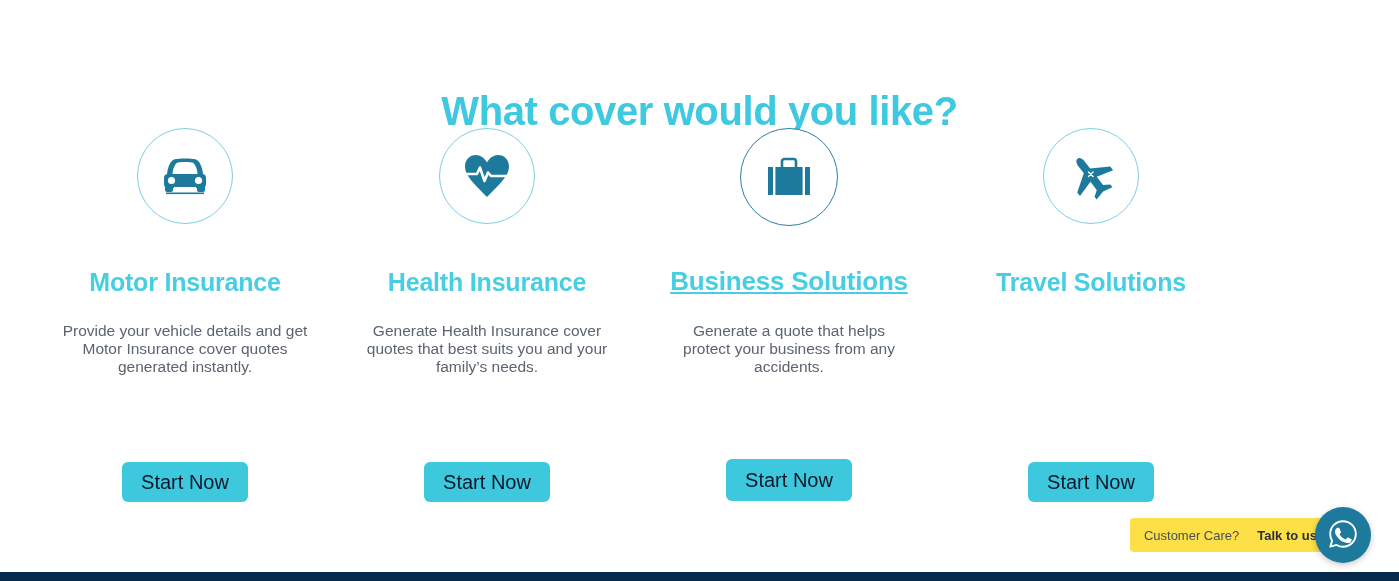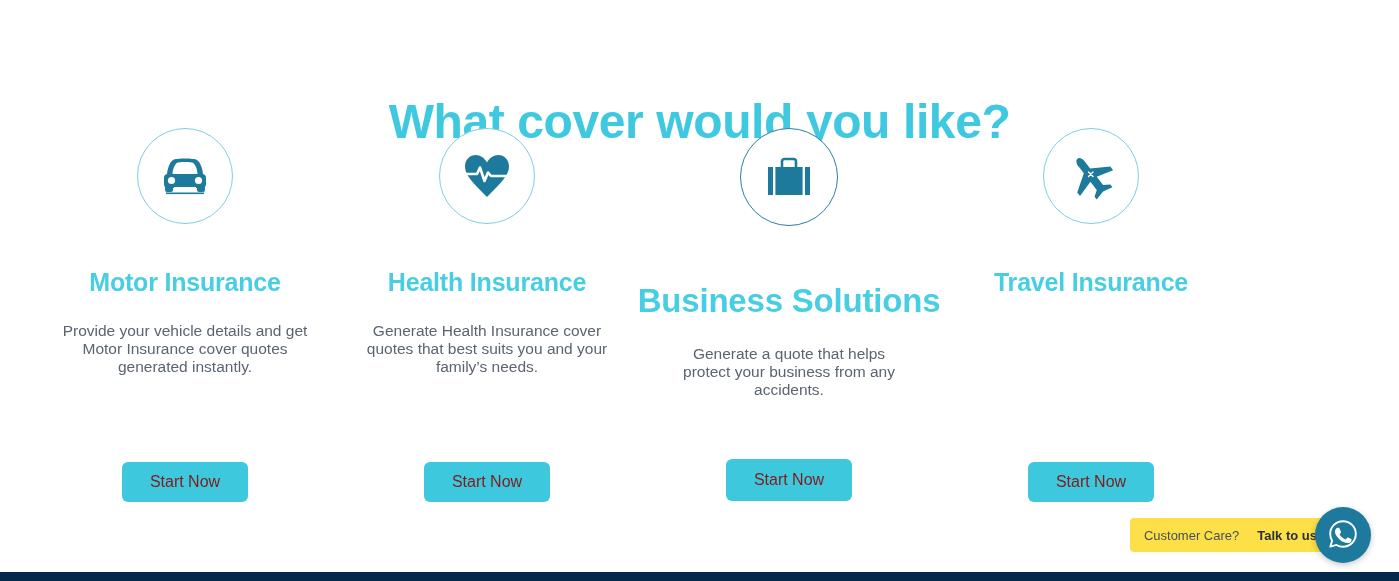--- a/index.html
+++ b/index.html
@@ -20,21 +20,21 @@
     background: #ffffff;
   }
 
   
   .section-heading {
     position: absolute;
     top: 62px;
     left: 0;
     width: 1399px;
     text-align: center;
-    font-size: 48px;
+    font-size: 40px;
     font-weight: bold;
     letter-spacing: -0.4px;
     color: #3fc9e0;
     white-space: nowrap;
   }
 
   
   .cards {
     position: absolute;
     top: 128px;
@@ -71,44 +71,45 @@
   .card-title {
     margin-top: 44px;
     font-size: 25px;
     font-weight: bold;
     color: #47cee2;
     letter-spacing: -0.2px;
     text-align: center;
     white-space: nowrap;
   }
   .card-business .card-title {
-    font-size: 33px;
-    margin-top: 56px;
+    font-size: 26px;
+    margin-top: 40px;
+    text-decoration: underline;
   }
 
   .card-desc {
     margin-top: 25px;
     width: 268px;
     text-align: center;
     font-size: 15.5px;
     line-height: 18px;
     color: #5b6470;
   }
   .card-business .card-desc {
     width: 240px;
   }
 
   .start-btn {
     position: absolute;
     top: 334px;
     border: none;
     background: #3ec8dd;
-    color: #7f1d1d;
+    color: #0f172a;
     font-family: "Liberation Sans", sans-serif;
-    font-size: 16px;
+    font-size: 20px;
     border-radius: 6px;
     padding: 0;
     width: 126px;
     height: 40px;
     line-height: 40px;
     text-align: center;
     cursor: pointer;
   }
   .card-business .start-btn {
     top: 331px;
@@ -219,21 +220,21 @@
 
     <div class="card card-travel">
       <div class="icon-circle">
         <svg width="50" height="48" viewBox="0 0 50 48" aria-hidden="true">
           <g transform="rotate(-38 25 24)">
             <path d="M25 2 C27.4 2 29 5.2 29 9.6 L29 17.5 L46 28.5 L46 33 L29 28.2 L29 38.5 L35 42.6 L35 46 L25 43.6 L15 46 L15 42.6 L21 38.5 L21 28.2 L4 33 L4 28.5 L21 17.5 L21 9.6 C21 5.2 22.6 2 25 2 Z" fill="#1d7a9c"></path>
           </g>
           <path d="M22.5 20 L27 24.5 M27 20 L22.5 24.5" stroke="#ffffff" stroke-width="1.4" stroke-linecap="round"></path>
         </svg>
       </div>
-      <div class="card-title">Travel Insurance</div>
+      <div class="card-title">Travel Solutions</div>
       <button class="start-btn">Start Now</button>
     </div>
 
   </div>
 
   <div class="wa-widget">
     <div class="wa-pill">
       <span>Customer Care?</span>
       <b>Talk to us</b>
     </div>

